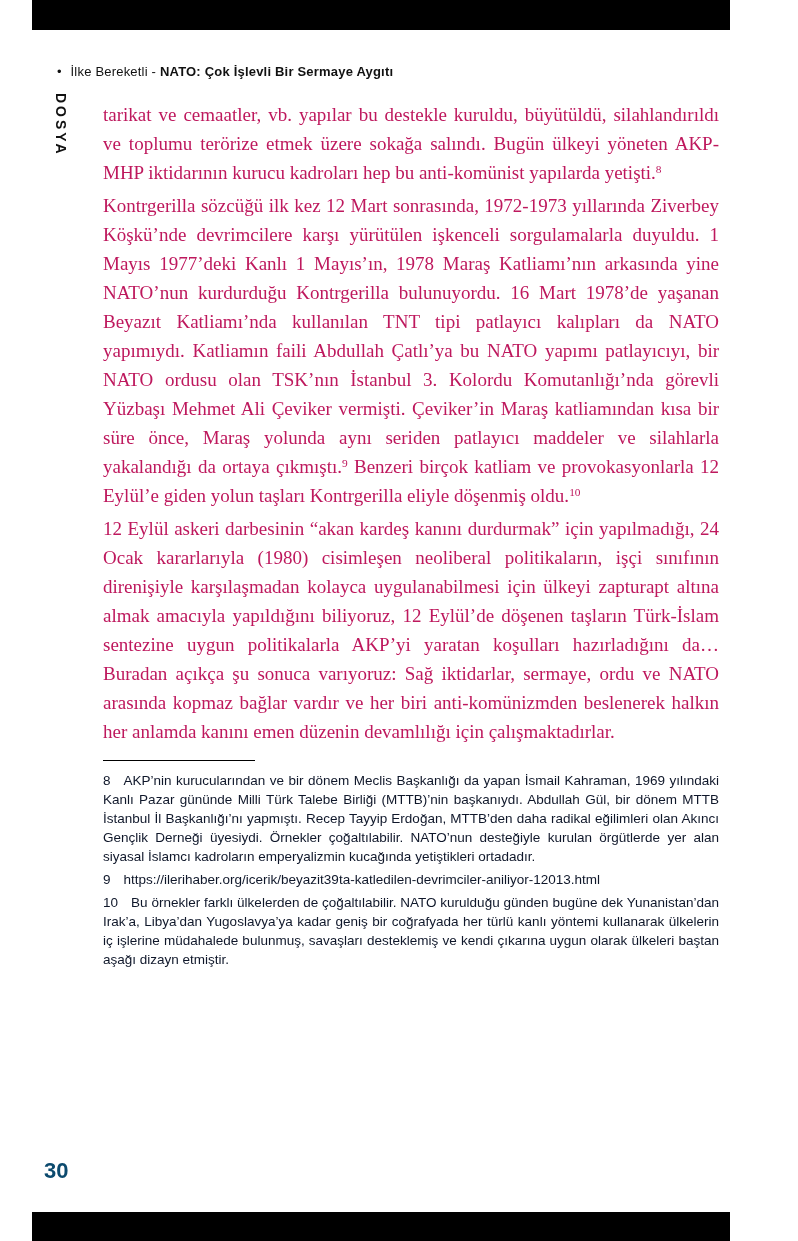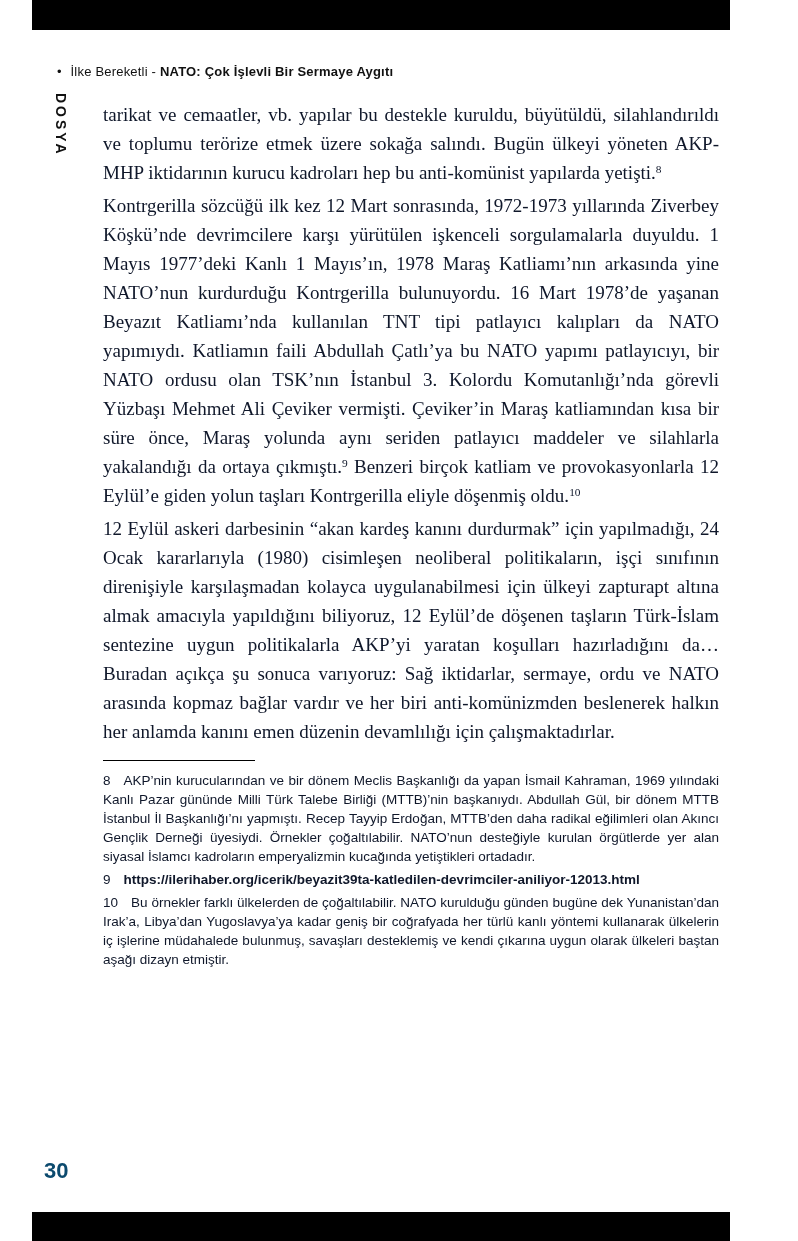--- a/index.html
+++ b/index.html
@@ -53,21 +53,21 @@
     top: 100px;
     width: 616px;
   }
 
   .para {
     font-family: "Liberation Serif", serif;
     font-size: 19px;
     line-height: 29px;
     text-align: justify;
     hyphens: auto;
-    color: #0f172a;
+    color: #be185d;
   }
   .para + .para { margin-top: 4px; }
 
   .fnref {
     font-size: 0.6em;
     line-height: 0;
     position: relative;
     top: -0.5em;
     vertical-align: baseline;
   }
@@ -81,21 +81,21 @@
   .footnote {
     font-family: "Liberation Sans", sans-serif;
     font-size: 13.5px;
     line-height: 19px;
     text-align: justify;
     hyphens: auto;
     color: #0f172a;
     margin-bottom: 4px;
   }
   .fn-num { padding-right: 13px; }
-  .fn-url { word-break: break-all; font-weight: bold; }
+  .fn-url { word-break: break-all; }
 
   .folio {
     position: absolute;
     left: 44px;
     top: 1158px;
     font-family: "Liberation Sans", sans-serif;
     font-weight: 700;
     font-size: 22px;
     color: #0c4a6e;
   }

